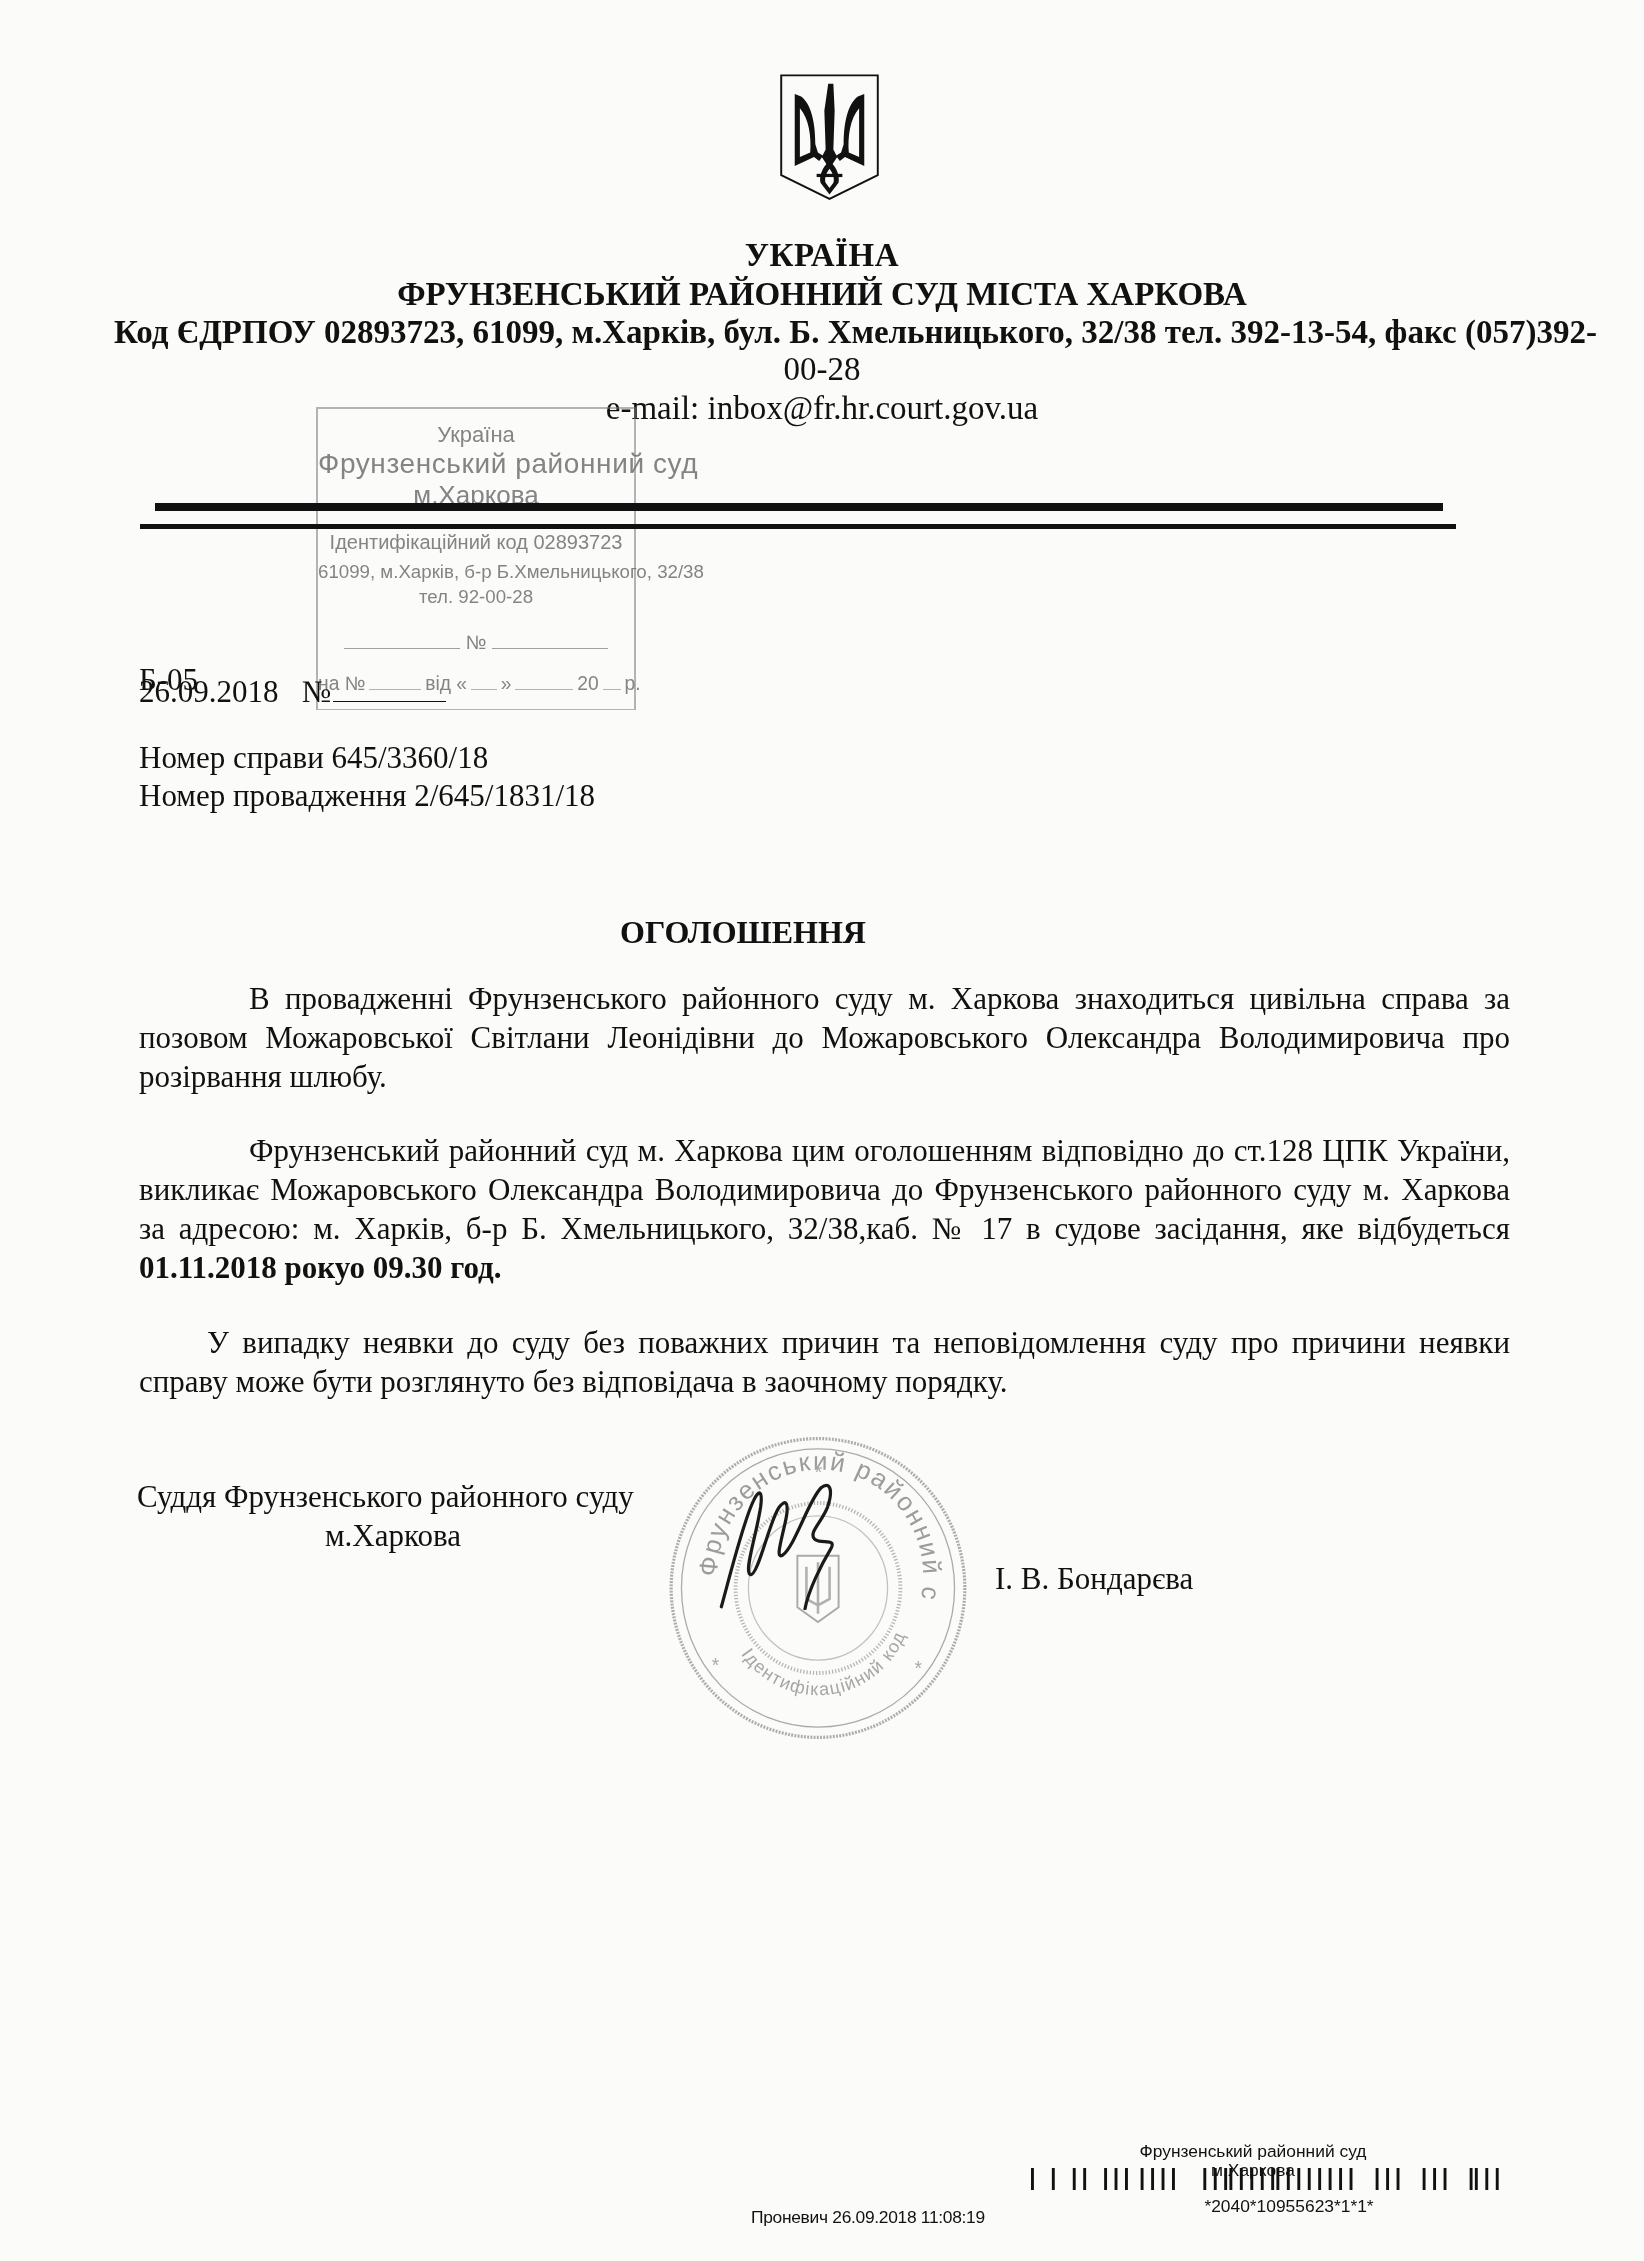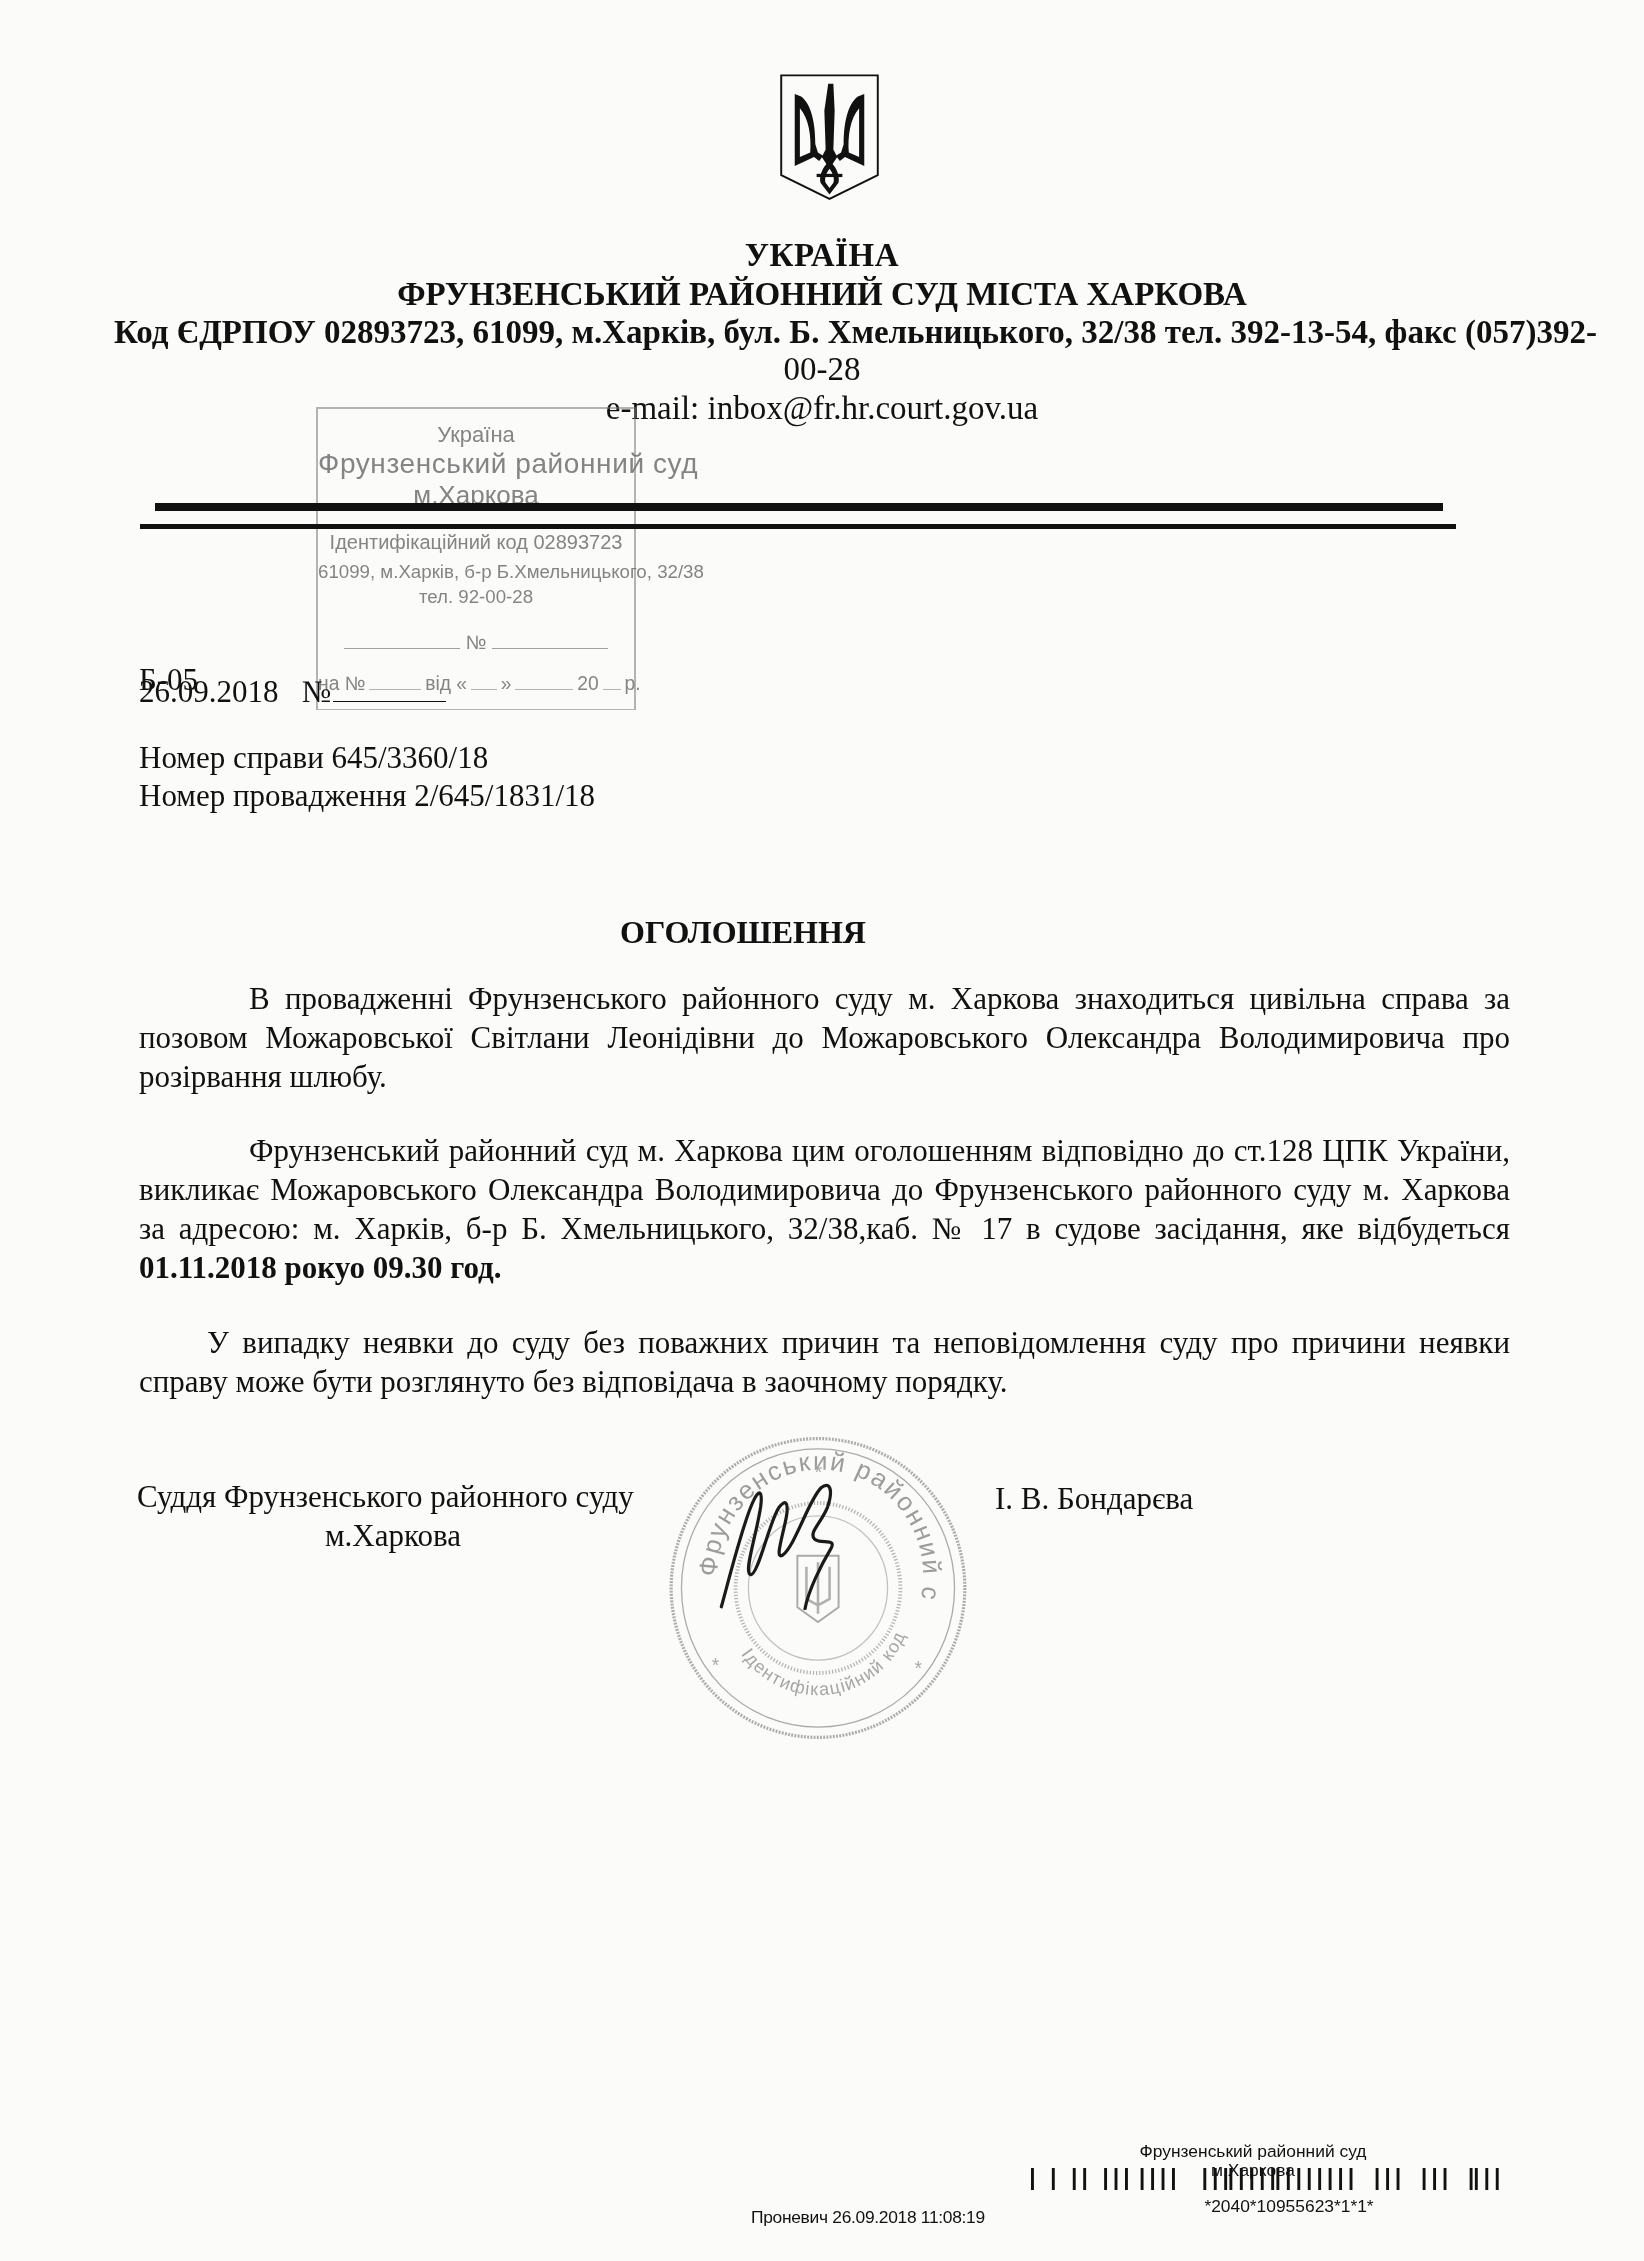--- a/index.html
+++ b/index.html
@@ -61,21 +61,21 @@
     .para .indent { display: inline-block; width: 110px; }
     #p1 { top: 979px; }
     #p2 { top: 1131px; }
     #p3 { top: 1323px; }
     #p3 .indent { width: 68px; }
     .bold { font-weight: bold; }
 
     
     #sig-title { left: 137px; top: 1479px; font-size: 31px; white-space: nowrap; }
     #sig-city { left: 325px; top: 1518px; font-size: 31px; white-space: nowrap; }
-    #sig-name { left: 995px; top: 1481px; font-size: 31px; white-space: nowrap; }
+    #sig-name { left: 995px; top: 1561px; font-size: 31px; white-space: nowrap; }
     #seal { left: 657px; top: 1430px; width: 322px; height: 316px; }
     #signature { left: 718px; top: 1462px; width: 129px; height: 148px; }
 
     
     #f-court { left: 1124px; top: 2141px; width: 258px; text-align: center; font-family: "Liberation Sans", sans-serif; font-size: 17.4px; }
     #f-city { left: 1124px; top: 2160px; width: 258px; text-align: center; font-family: "Liberation Sans", sans-serif; font-size: 17.4px; }
     #f-user { left: 751px; top: 2179px; font-family: "Liberation Sans", sans-serif; font-size: 17.4px; white-space: nowrap; letter-spacing: -0.3px; margin-top: 28px; }
     #barcode { left: 1031px; top: 2168px; width: 470px; height: 22px; }
     #f-code { left: 1160px; top: 2196px; width: 258px; text-align: center; font-family: "Liberation Sans", sans-serif; font-size: 17.4px; }
   </style>

